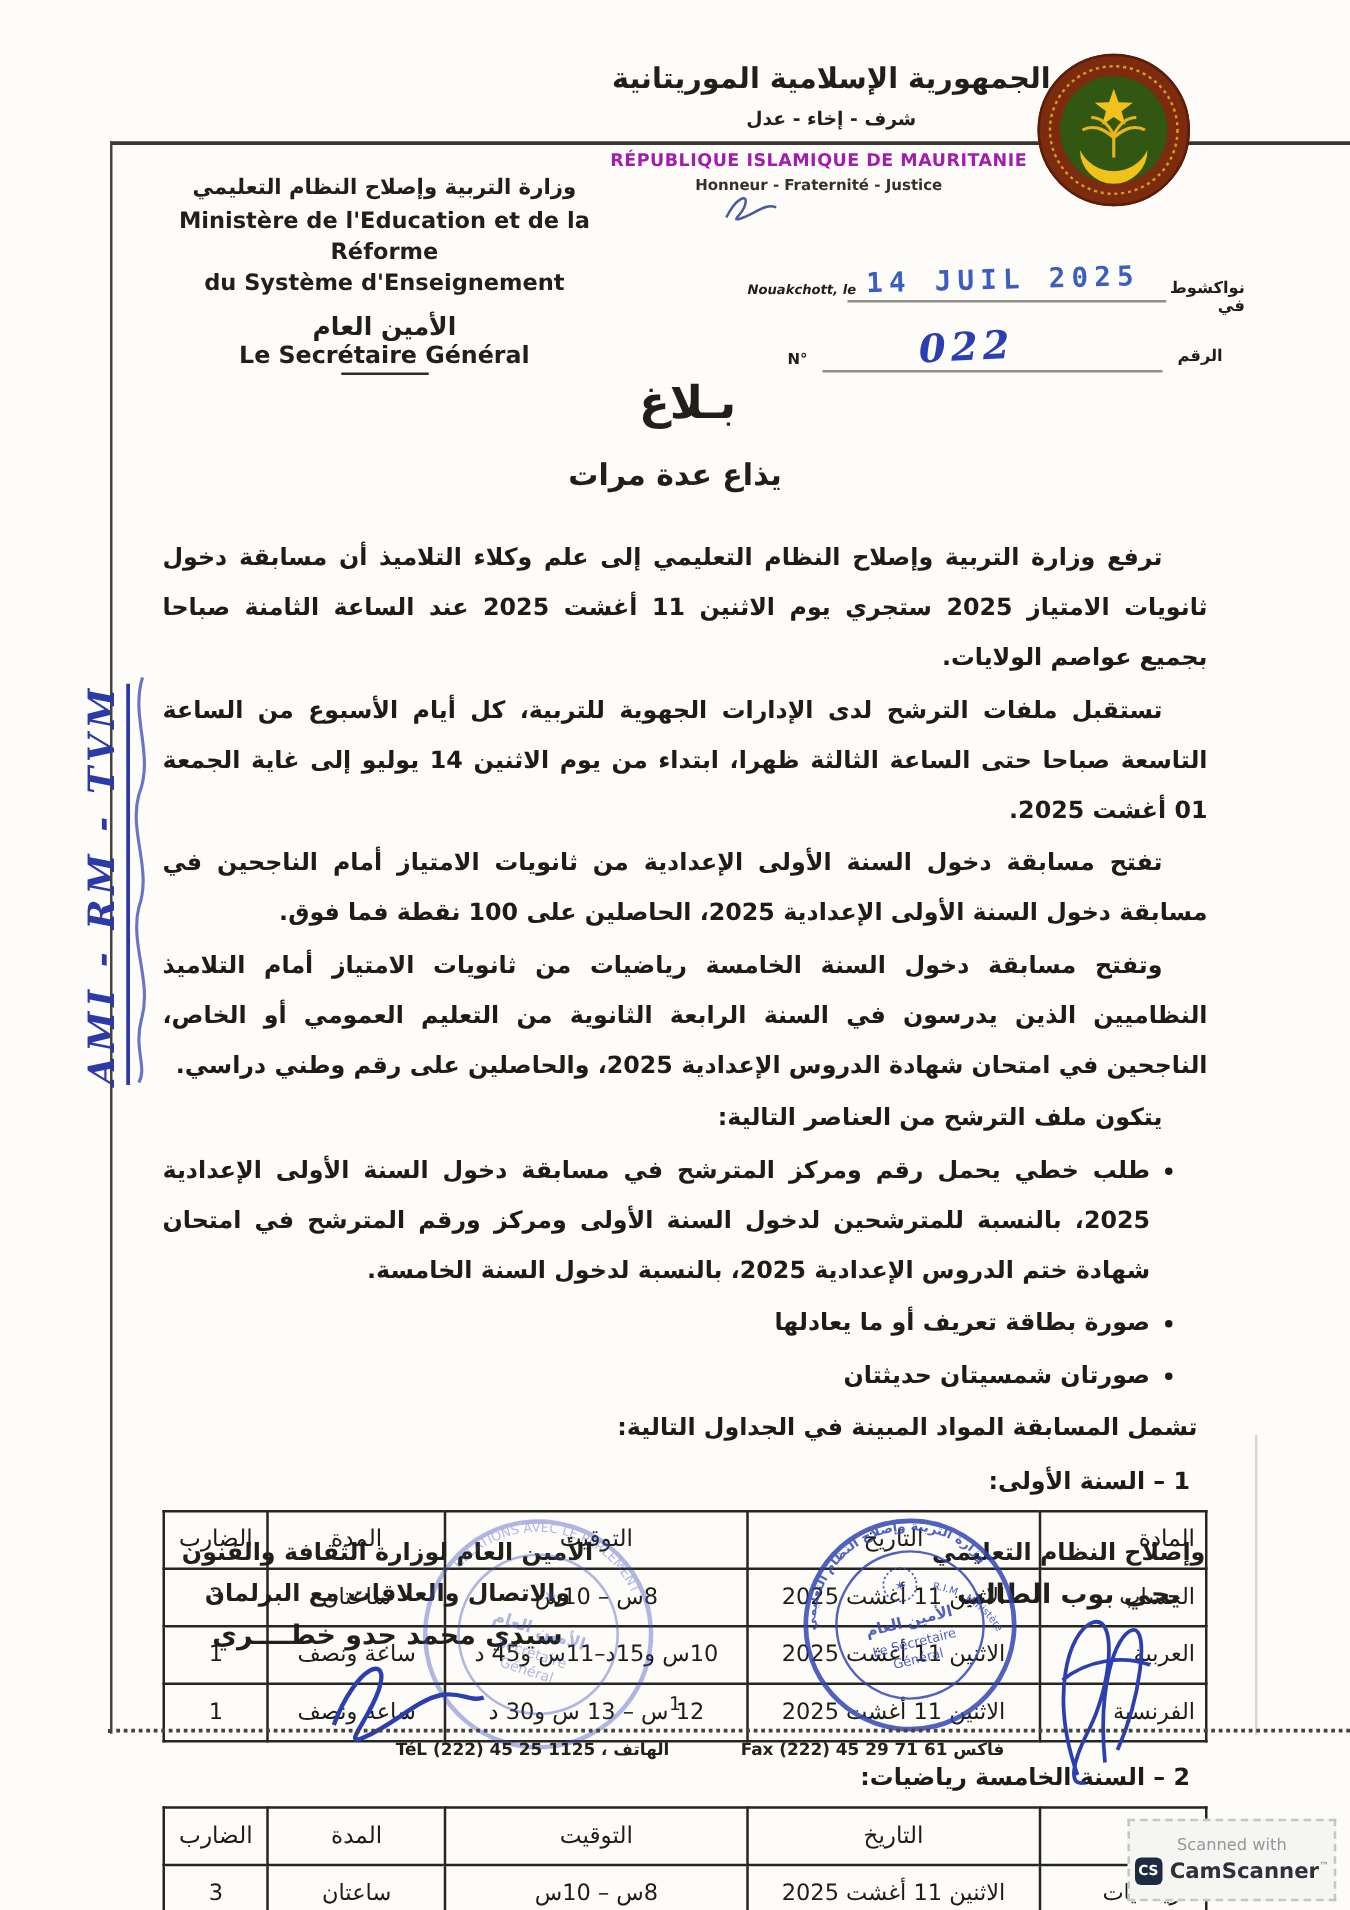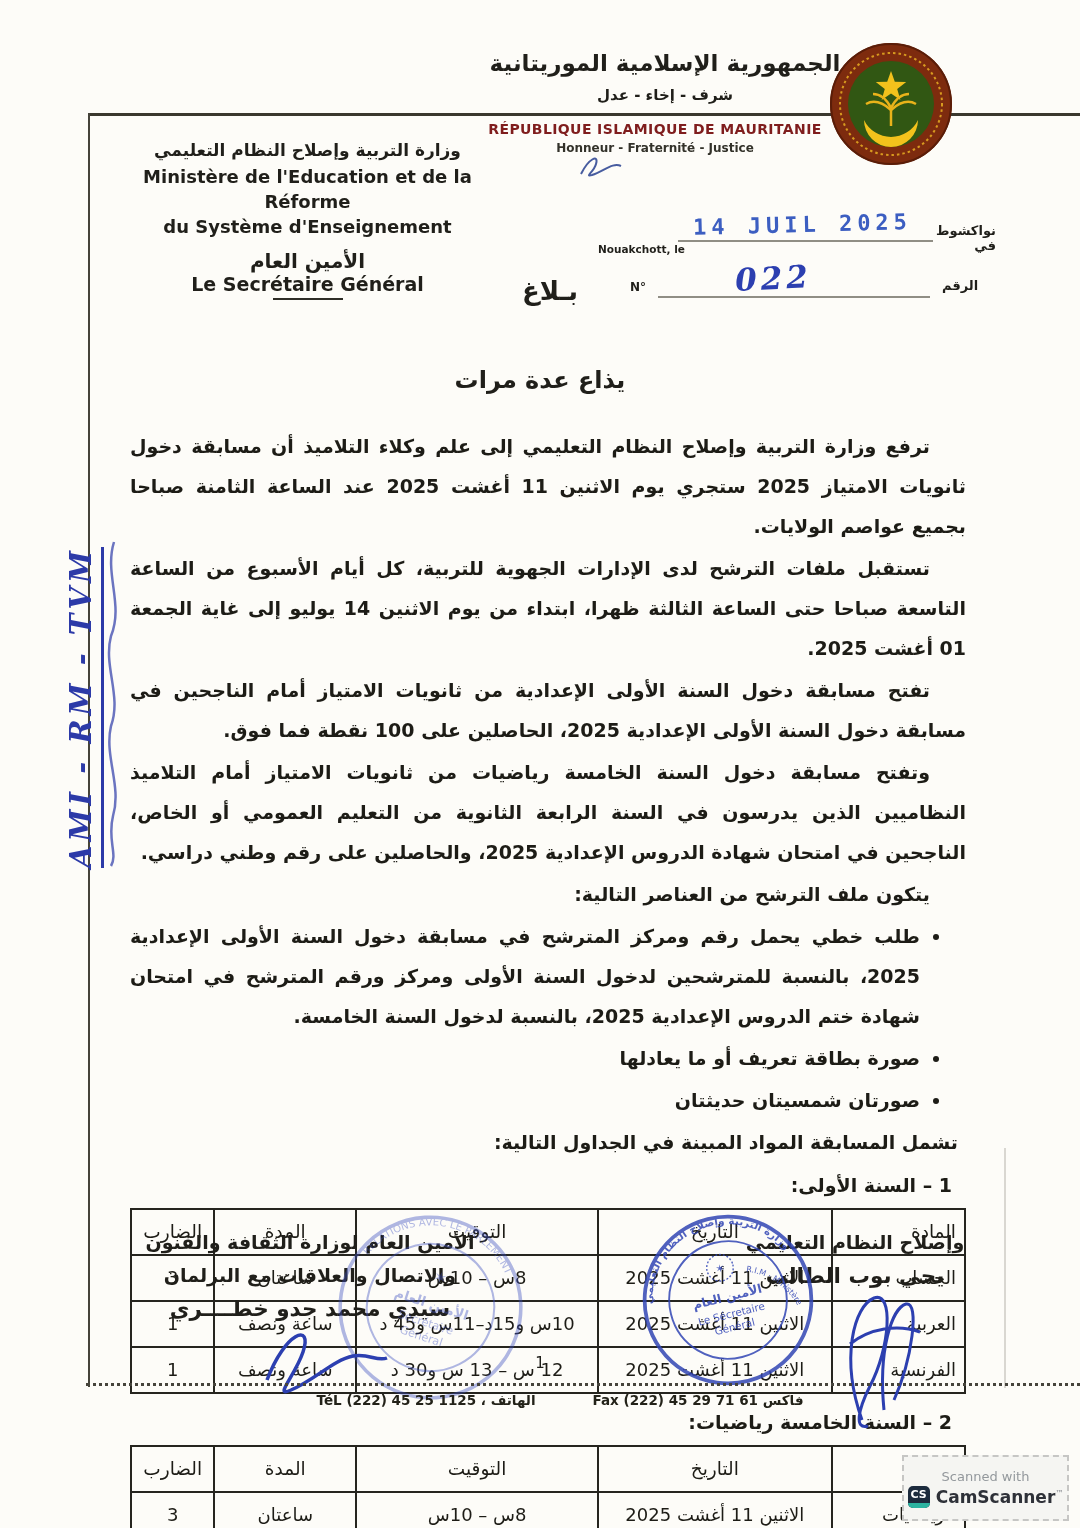--- a/index.html
+++ b/index.html
@@ -9,44 +9,44 @@
   .b{font-weight:bold;}
   .ctr{text-align:center;}
   
   .topline{left:88px;top:113px;width:992px;height:3px;background:#3a382e;}
   .leftline{left:88px;top:113px;width:2px;height:1274px;background:#45433a;}
   .rightline{left:1004px;top:1148px;width:2px;height:240px;background:#d9d7d1;}
   .dotline{left:86px;top:1383px;width:994px;border-top:3px dotted #46443c;}
   
   .rep-ar{left:470px;top:50px;width:390px;font-size:23px;}
   .motto-ar{left:470px;top:86px;width:390px;font-size:15px;}
-  .rep-fr{left:455px;top:121px;width:400px;font-size:14px;letter-spacing:.4px;color:#7f1d1d;}
+  .rep-fr{left:455px;top:121px;width:400px;font-size:14px;letter-spacing:.4px;color:#a21caf;}
   .motto-fr{left:455px;top:141px;width:400px;font-size:12px;color:#33322a;}
   .ministry{left:105px;top:140px;width:405px;}
   .m-ar{font-size:17px;font-weight:bold;}
   .m-fr{font-size:18px;font-weight:bold;line-height:25px;margin-top:4px;}
   .m-sg-ar{font-size:20px;font-weight:bold;margin-top:10px;}
   .m-sg-fr{font-size:19px;font-weight:bold;}
   .m-underline{width:70px;border-top:2px solid #2e2d26;margin:3px auto 0;}
   
   .dateline{left:598px;top:218px;width:396px;height:42px;}
-  .lbl-city-fr{left:0;top:25px;font-size:10.5px;}
+  .lbl-city-fr{left:0;top:8px;font-size:10.5px;font-style:italic;}
   .ref-dash{border-bottom:2px solid #6b695f;opacity:.75;}
   .dash-date{left:80px;top:22px;width:255px;}
   .lbl-city-ar{left:338px;top:5px;font-size:13px;direction:rtl;}
   .datestamp{left:95px;top:-6px;font-family:"DejaVu Sans Mono",monospace;font-size:22px;font-weight:bold;
              color:#2c51bd;letter-spacing:5px;transform:rotate(-1.5deg);opacity:.92;}
   .numline{left:630px;top:270px;width:362px;height:42px;}
   .lbl-num-fr{left:0;top:10px;font-size:12px;}
   .dash-num{left:28px;top:26px;width:272px;}
   .lbl-num-ar{left:312px;top:8px;font-size:13px;direction:rtl;}
   .numhand{left:105px;top:-10px;font-family:"DejaVu Serif",serif;font-style:italic;font-size:31px;
            font-weight:bold;color:#2c3fb0;letter-spacing:4px;transform:rotate(-3deg);}
   
-  .doc-title{left:380px;top:276px;width:340px;font-size:26px;letter-spacing:2px;}
+  .doc-title{left:380px;top:302px;width:340px;font-size:36px;letter-spacing:2px;}
   .doc-subtitle{left:340px;top:366px;width:400px;font-size:24px;}
   
   .body{left:130px;top:426px;width:836px;direction:rtl;font-size:19px;font-weight:600;
         line-height:40px;text-align:justify;color:#1d1c16;}
   .body p{margin:0 0 2px;text-indent:36px;}
   .body ul{margin:1px 0 2px;padding:0 46px 0 0;}
   .body li{margin:0 0 2px;}
   .sec-head{font-weight:bold;margin:3px 0 2px;text-indent:14px;}
   table.exam{width:100%;border-collapse:collapse;margin:3px 0 8px;}
   table.exam th,table.exam td{border:2px solid #26251f;padding:2px 8px;font-size:18px;font-weight:400;}
@@ -67,21 +67,21 @@
   
   .pagenum{left:0;top:1354px;width:1080px;font-size:15px;}
   .footer{left:0;top:1392px;width:1080px;display:flex;justify-content:center;gap:57px;
           font-size:13.5px;font-weight:bold;padding-left:40px;box-sizing:border-box;color:#232219;}
   
   .cam{left:902px;top:1455px;width:163px;height:62px;background:#f5f5f2;border:2px dashed #c6c6c4;
        display:flex;flex-direction:column;align-items:center;justify-content:center;gap:2px;}
   .cam .pre{font-size:13px;color:#93989c;}
   .cam .row{display:flex;align-items:center;gap:6px;}
   .cs-badge{width:22px;height:22px;border-radius:5px;background:#1c2b3d;overflow:hidden;
-            display:flex;flex-direction:column;}
+            display:flex;flex-direction:row;}
   .cs-badge .cs-txt{flex:1;color:#fff;font-size:11px;font-weight:bold;display:flex;
                     align-items:center;justify-content:center;}
   .cs-badge .cs-bar{height:5px;background:#2bb3a0;}
   .cam .brand{font-size:17px;font-weight:bold;color:#2e3138;}
   .cam .tm{font-size:8px;color:#9a9da1;vertical-align:super;}
   .stamp-svg text{font-family:"DejaVu Sans",sans-serif;}
 </style>
 </head>
 <body>
 

